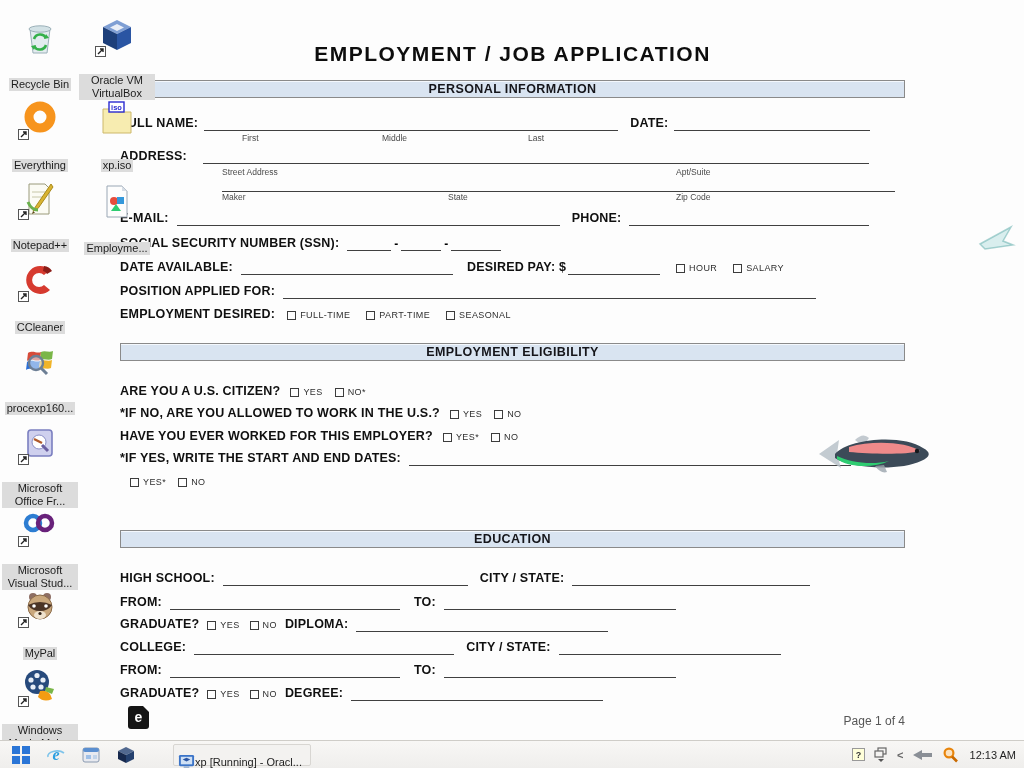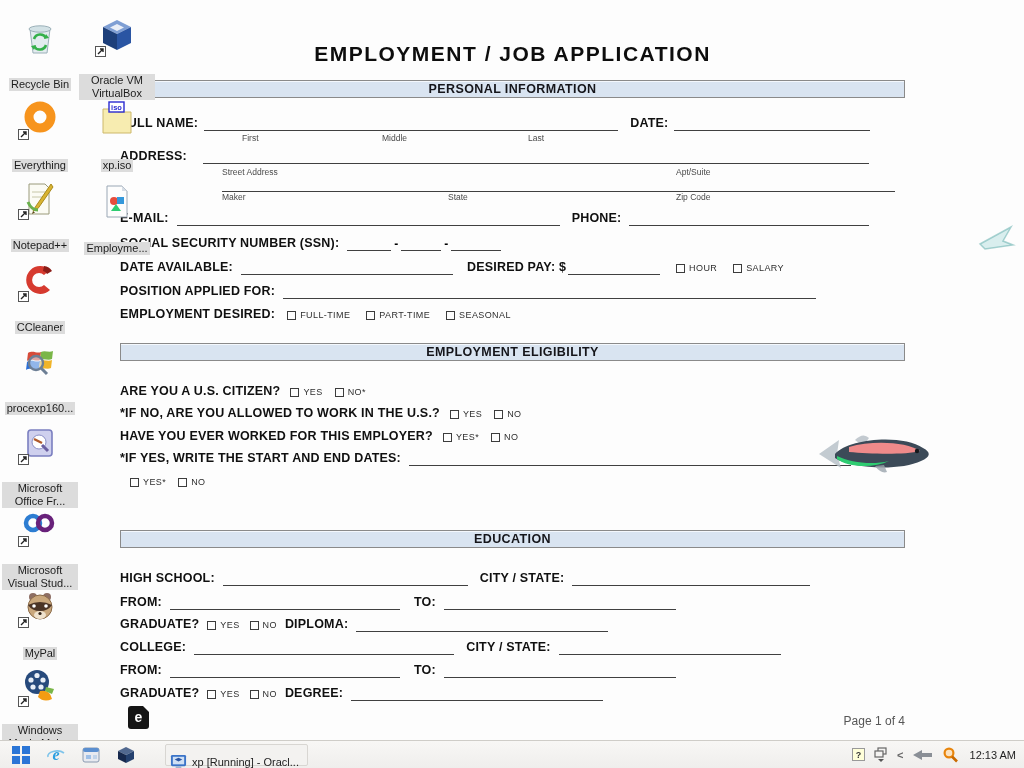--- a/index.html
+++ b/index.html
@@ -42,21 +42,21 @@
   
   .fish { position:absolute; left:815px; top:428px; z-index:6; }
   .ghost-arrow { position:absolute; left:975px; top:218px; z-index:6; }
 
   
   .taskbar { position:absolute; left:0; bottom:0; width:1024px; height:28px; z-index:10;
              background:linear-gradient(#f8f7f5,#efeeec); border-top:1px solid #cfcdc8;
              display:flex; align-items:center; }
   .tb-left { display:flex; align-items:center; gap:13px; margin-left:10px; }
   .tb-btn { width:22px; height:22px; display:flex; align-items:center; justify-content:center; }
-  .win-btn { display:flex; align-items:center; gap:5px; margin-left:28px; padding:16px 8px 2px 4px;
+  .win-btn { display:flex; align-items:center; margin-left:36px; padding:16px 8px 2px 4px;
              border:1px solid #d8d6d2; border-radius:2px; background:#f3f2f0; height:22px; }
   .win-btn span { font-size:11px; color:#222; }
   .tray { margin-left:auto; display:flex; align-items:center; gap:9px; margin-right:8px; }
   .tray .glyph { font-size:11px; font-weight:700; color:#666; }
   .help-box { width:13px; height:13px; background:#ffffd9; border:1px solid #999;
               font-size:9px; font-weight:700; color:#333; text-align:center; line-height:12px; }
   .clock { font-size:11px; color:#1f1f1f; margin-left:3px; }
 </style>
 </head>
 <body>

